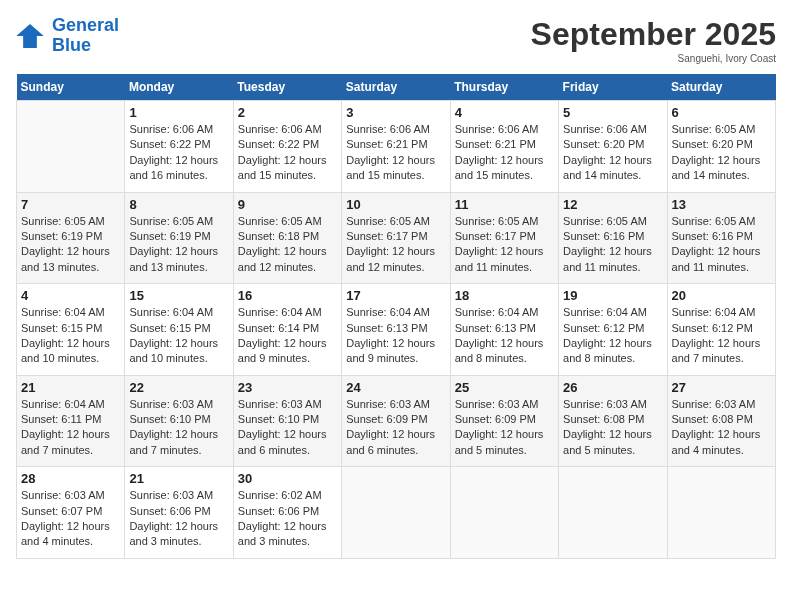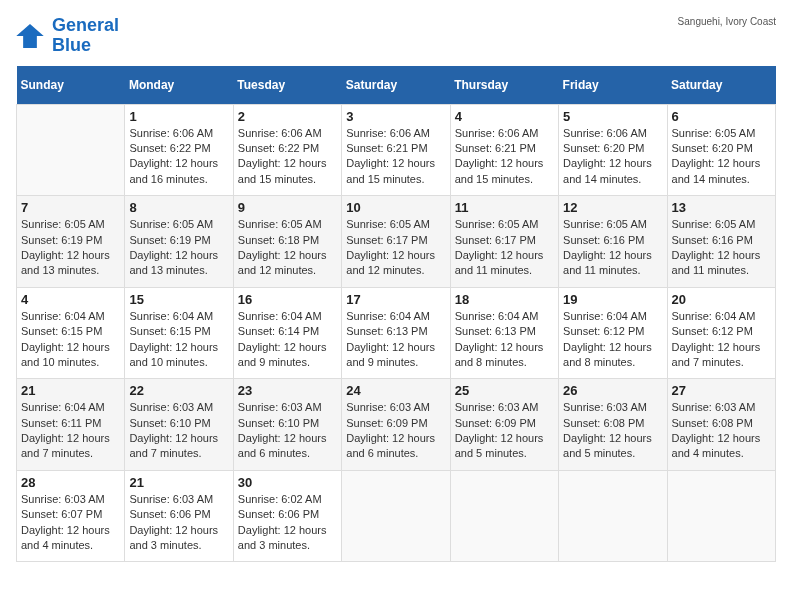--- a/index.html
+++ b/index.html
@@ -48,21 +48,21 @@
       color: #555;
     }
     table {
       width: 100%;
       border-collapse: collapse;
       font-size: 11px;
     }
     thead tr th {
       background-color: #2563a8;
       color: #fff;
-      padding: 12px 4px;
+      padding: 6px 4px;
       text-align: left;
       font-size: 12px;
       font-weight: bold;
     }
     tbody tr td {
       vertical-align: top;
       padding: 4px 4px 8px 4px;
       border: 1px solid #ddd;
       width: 14.28%;
       min-height: 80px;
@@ -99,20 +99,21 @@
 <div class="header">
   <div class="logo">
     <svg class="logo-icon" width="32" height="28" viewBox="0 0 32 28">
       <polygon points="16,0 32,14 24,14 24,28 8,28 8,14 0,14" fill="#1a6bbf"></polygon>
     </svg>
     <div class="logo-text">
       <span>General</span><br><span>Blue</span>
     </div>
   </div>
   <div class="title-block">
+    <div class="month-year">September 2025</div>
     <div class="location">Sanguehi, Ivory Coast</div>
   </div>
 </div>
 
 <table>
   <thead>
     <tr>
     <th>Sunday</th>
         <th>Monday</th>
         <th>Tuesday</th>

